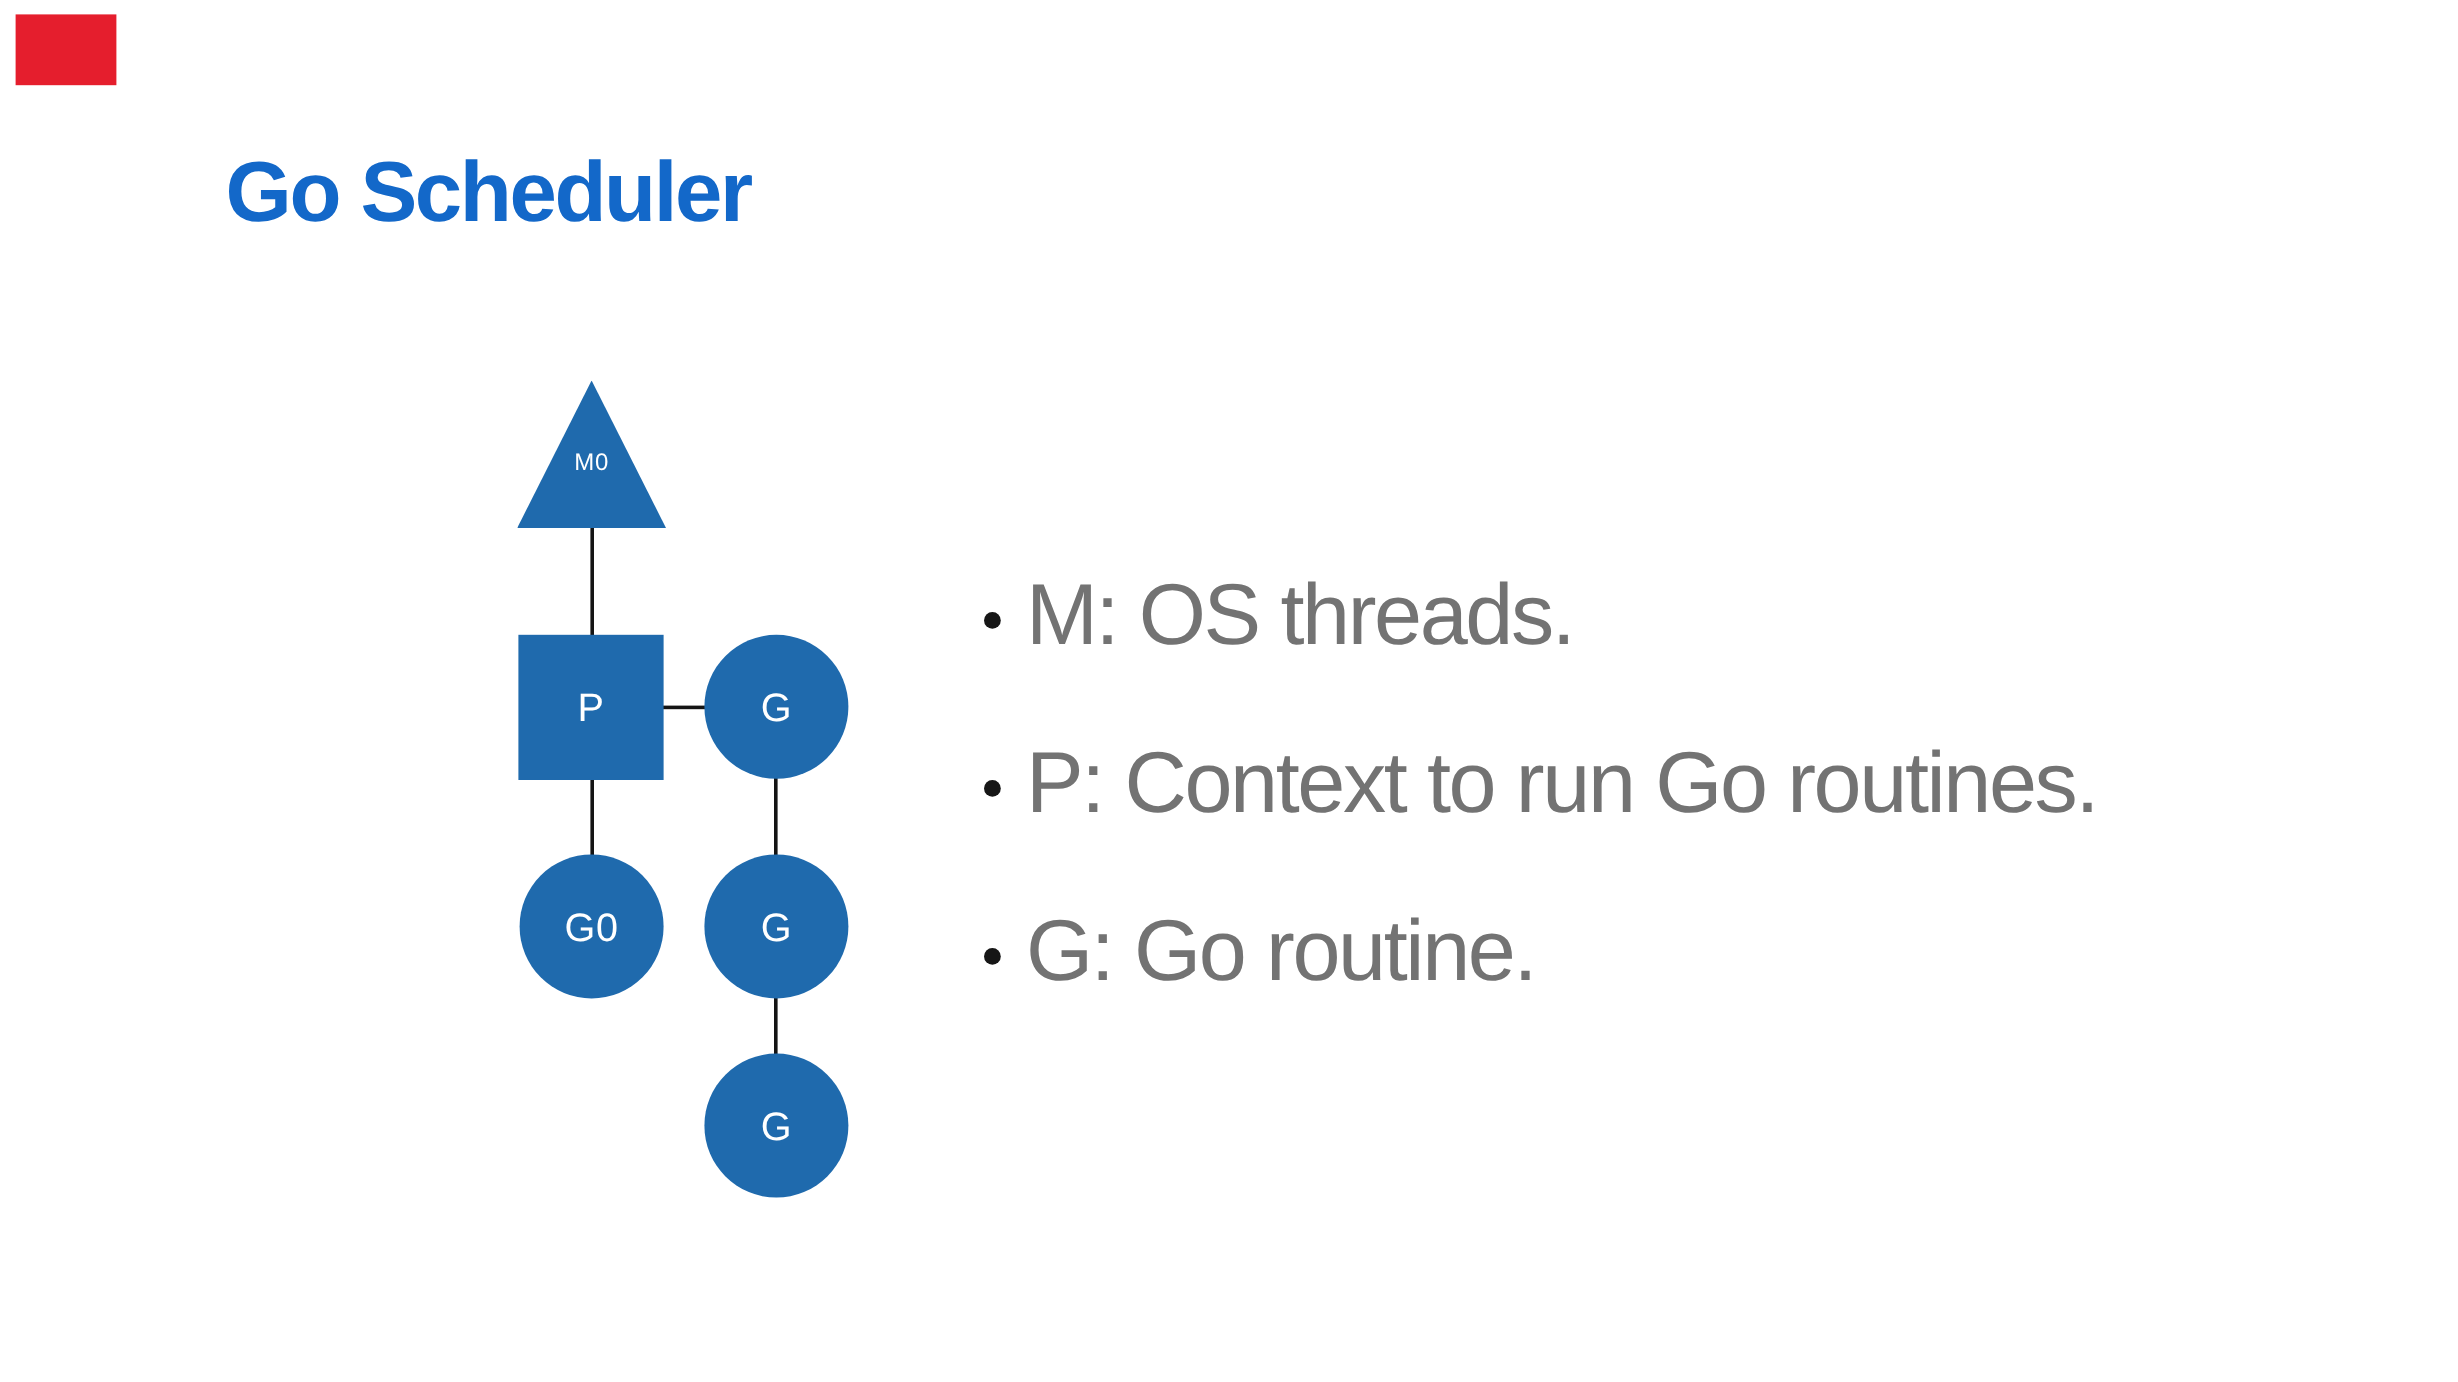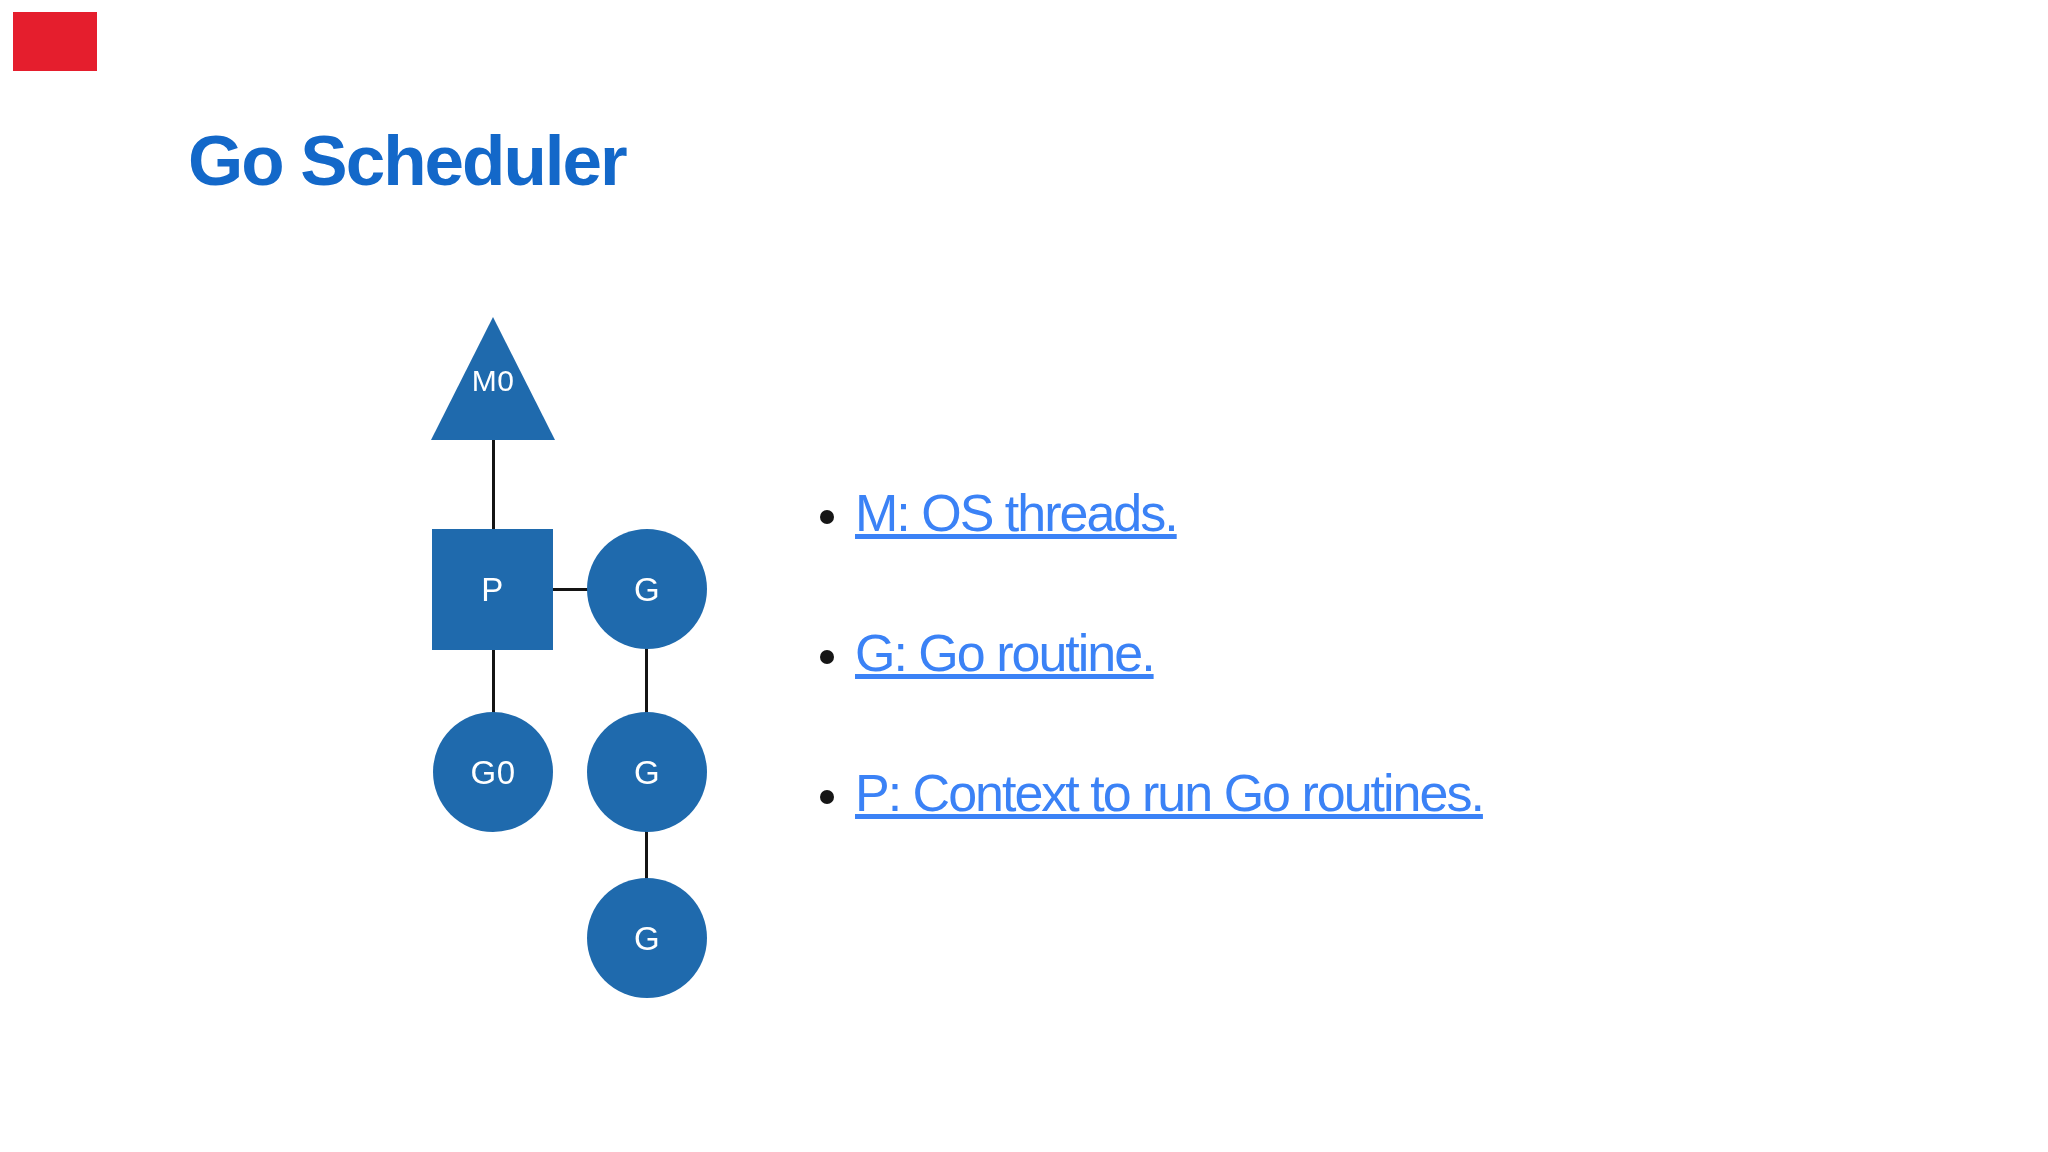--- a/index.html
+++ b/index.html
@@ -70,21 +70,21 @@
   .shape.triangle {
     left: 431px;
     top: 317px;
     width: 124px;
     height: 123px;
     clip-path: polygon(50% 0, 100% 100%, 0 100%);
     align-items: flex-end;
   }
   .shape.triangle .node-label {
     padding-bottom: 44px;
-    font-size: 30px;
+    font-size: 20px;
   }
   .shape.square {
     left: 432px;
     top: 529px;
     width: 121px;
     height: 121px;
   }
   .shape.circle {
     width: 120px;
     height: 120px;
@@ -108,25 +108,24 @@
     top: 475px;
     margin: 0;
     padding: 0;
     list-style: none;
   }
   .bullet-item {
     display: flex;
     align-items: center;
     height: 76px;
     margin-bottom: 64px;
-    font-size: 52px;
+    font-size: 72px;
     letter-spacing: -2px;
-    color: #3b82f6;
+    color: #737373;
     white-space: nowrap;
-    text-decoration: underline;
   }
   .bullet-dot {
     flex: none;
     width: 14px;
     height: 14px;
     margin-right: 21px;
     margin-top: 8px;
     border-radius: 50%;
     background: #161616;
   }
@@ -174,21 +173,21 @@
 
   </div>
 
   <ul class="bullet-list">
     <li class="bullet-item">
       <span class="bullet-dot"></span>
       <span>M: OS threads.</span>
     </li>
     <li class="bullet-item">
       <span class="bullet-dot"></span>
-      <span>G: Go routine.</span>
+      <span>P: Context to run Go routines.</span>
     </li>
     <li class="bullet-item">
       <span class="bullet-dot"></span>
-      <span>P: Context to run Go routines.</span>
+      <span>G: Go routine.</span>
     </li>
   </ul>
 
 </div>
 
 </body></html>

